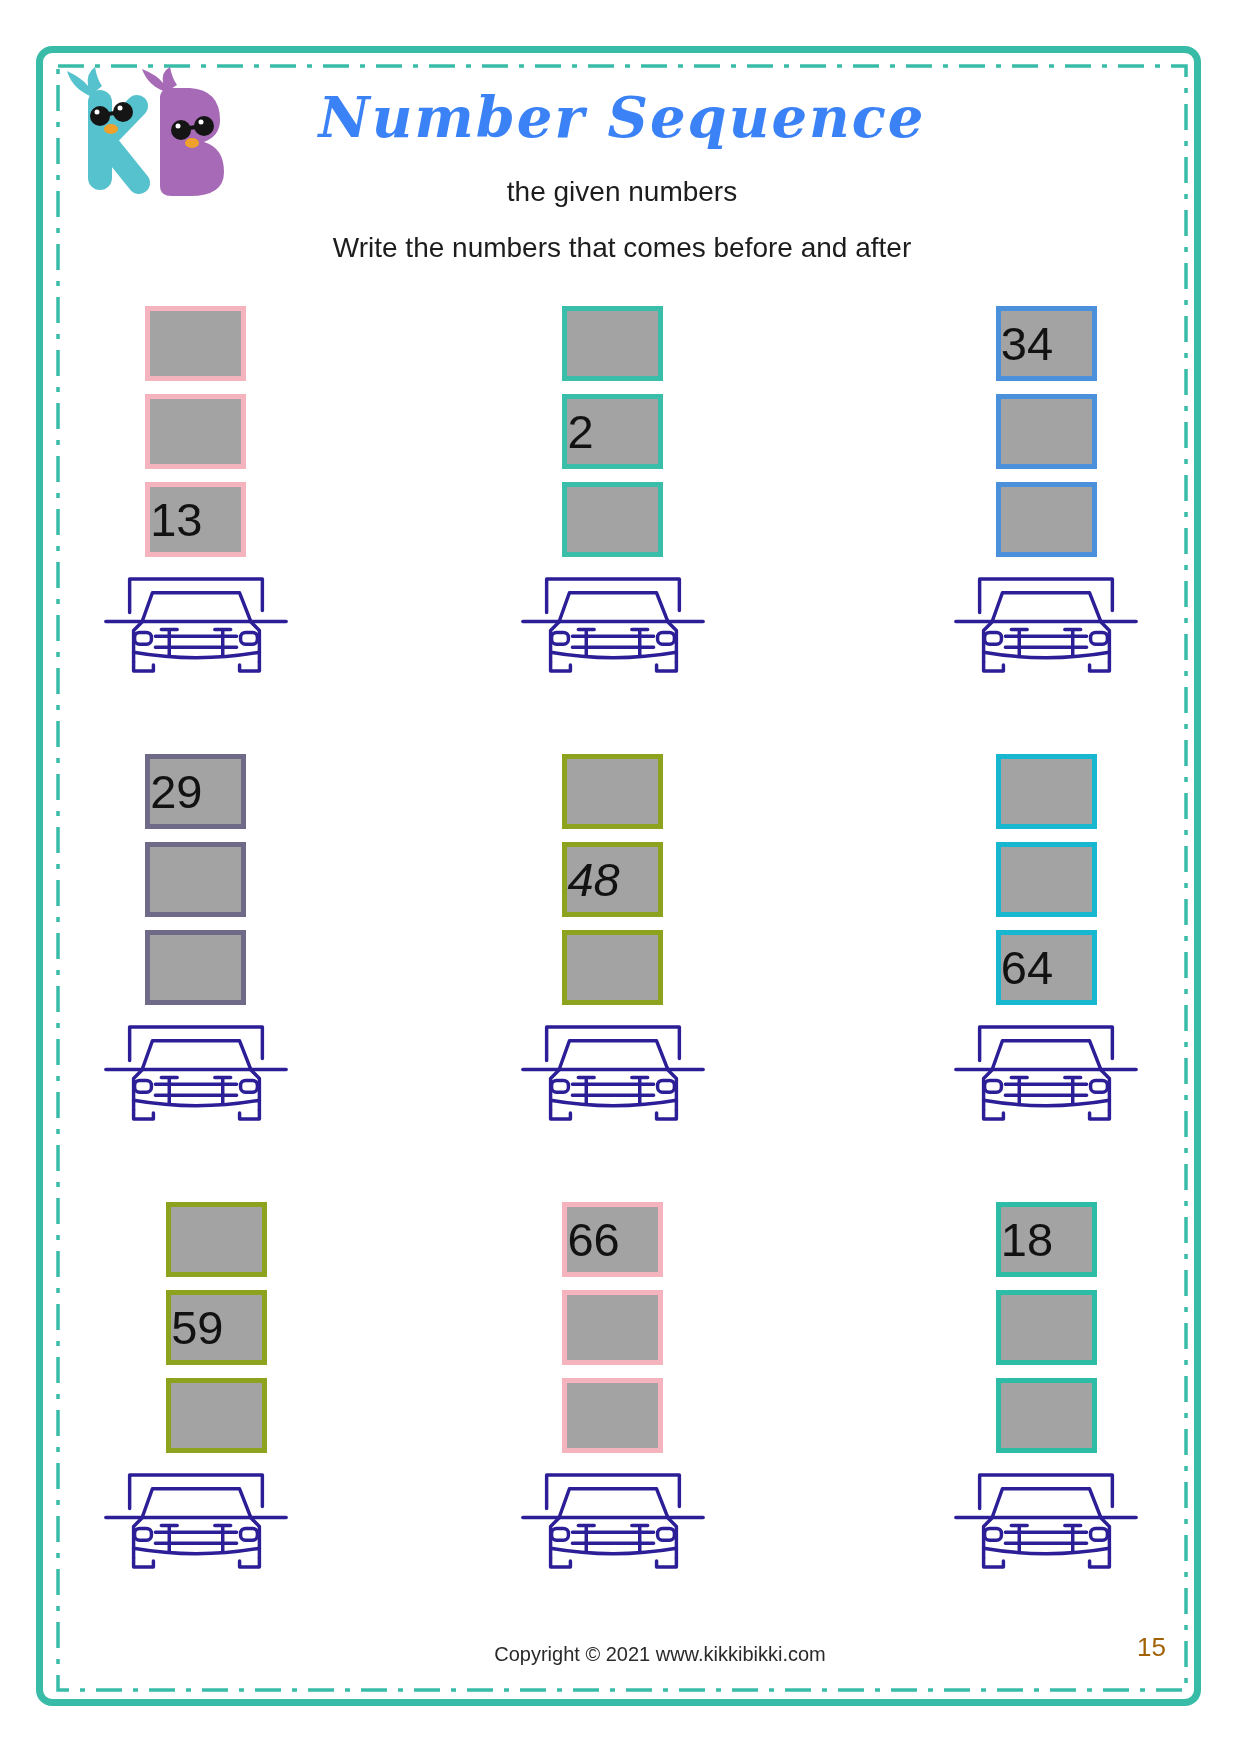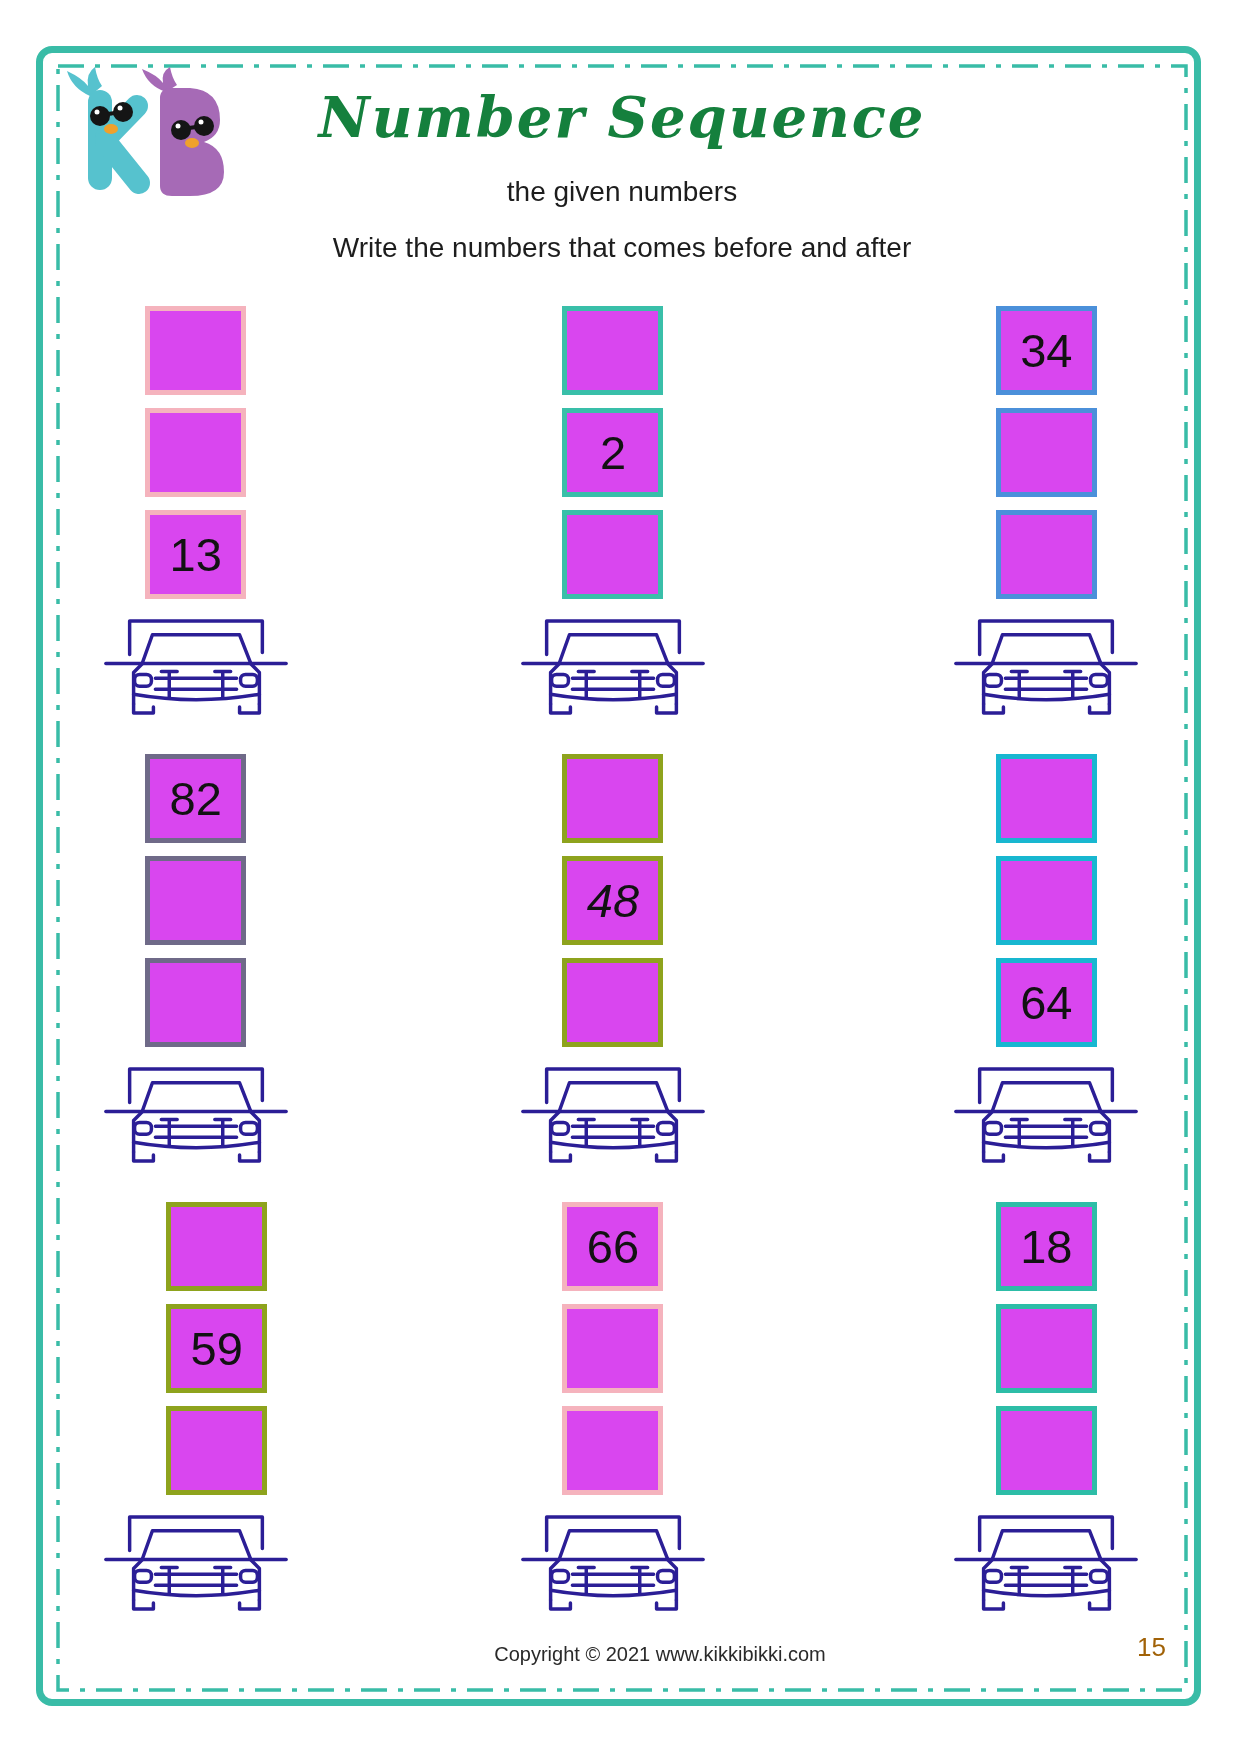--- a/index.html
+++ b/index.html
@@ -12,42 +12,42 @@
     border:7px solid #39bca7; border-radius:16px; box-sizing:border-box;
     pointer-events:none;
   }
   .dashdot-svg { position:absolute; left:0; top:0; pointer-events:none; }
 
   .logo-svg { position:absolute; left:60px; top:66px; }
 
   .title {
     position:absolute; top:84px; left:0; width:100%; text-align:center;
     font-family:"DejaVu Serif", serif; font-style:italic; font-weight:bold;
-    font-size:56px; letter-spacing:2px; color:#15803d;
+    font-size:56px; letter-spacing:2px; color:#3b82f6;
   }
   .instructions {
     position:absolute; top:164px; left:0; width:100%; text-align:center;
     font-size:28px; color:#1d1d1d; line-height:56px;
   }
 
   .grid {
     position:absolute; left:38px; top:300px; width:1168px;
     display:grid; grid-template-columns:repeat(3,1fr); grid-auto-rows:448px;
   }
   .cell { display:flex; justify-content:center; align-items:flex-start; padding-top:6px; box-sizing:border-box; }
   .cell-inner { display:flex; flex-direction:column; align-items:center; }
   .cell.c1 .cell-inner { transform:translateX(-37px); }
   .cell.c2 .cell-inner { transform:translateX(-9px); }
   .cell.c3 .cell-inner { transform:translateX(35px); }
 
   .stack { display:flex; flex-direction:column; gap:13px; }
   .box {
-    width:101px; height:89px; box-sizing:border-box; background:#d946ef;
+    width:101px; height:75px; box-sizing:border-box; background:#a3a3a3;
     border:5px solid currentColor;
-    display:flex; align-items:center; justify-content:center;
+    display:flex; align-items:center; 
   }
   .box .num {
     font-size:47px; color:#121212; font-family:"Liberation Sans", sans-serif;
   }
   .car { width:208px; height:105px; margin-top:12px; color:#2b1e96; }
 
   .footer-text {
     position:absolute; top:1643px; left:0; width:100%; text-align:center;
     font-size:20px; color:#2a2a2a;padding-left:38px;
   }
@@ -193,21 +193,21 @@
               <path d="M169 94 V103 H149 V97"></path>
           </g>
         </svg>
       </div>
     </div>
 
     <div class="cell c1">
       <div class="cell-inner">
         <div class="stack" style="color: rgb(111, 106, 136);">
           <div class="box">
-              <span class="num">82</span>
+              <span class="num">29</span>
             </div>
           <div class="box">
               <span class="num"></span>
             </div>
           <div class="box">
               <span class="num"></span>
             </div>
         </div>
         <svg class="car" viewBox="0 0 210 106">
           <g fill="none" stroke="currentColor" stroke-width="3.5" stroke-linecap="round" stroke-linejoin="round">

